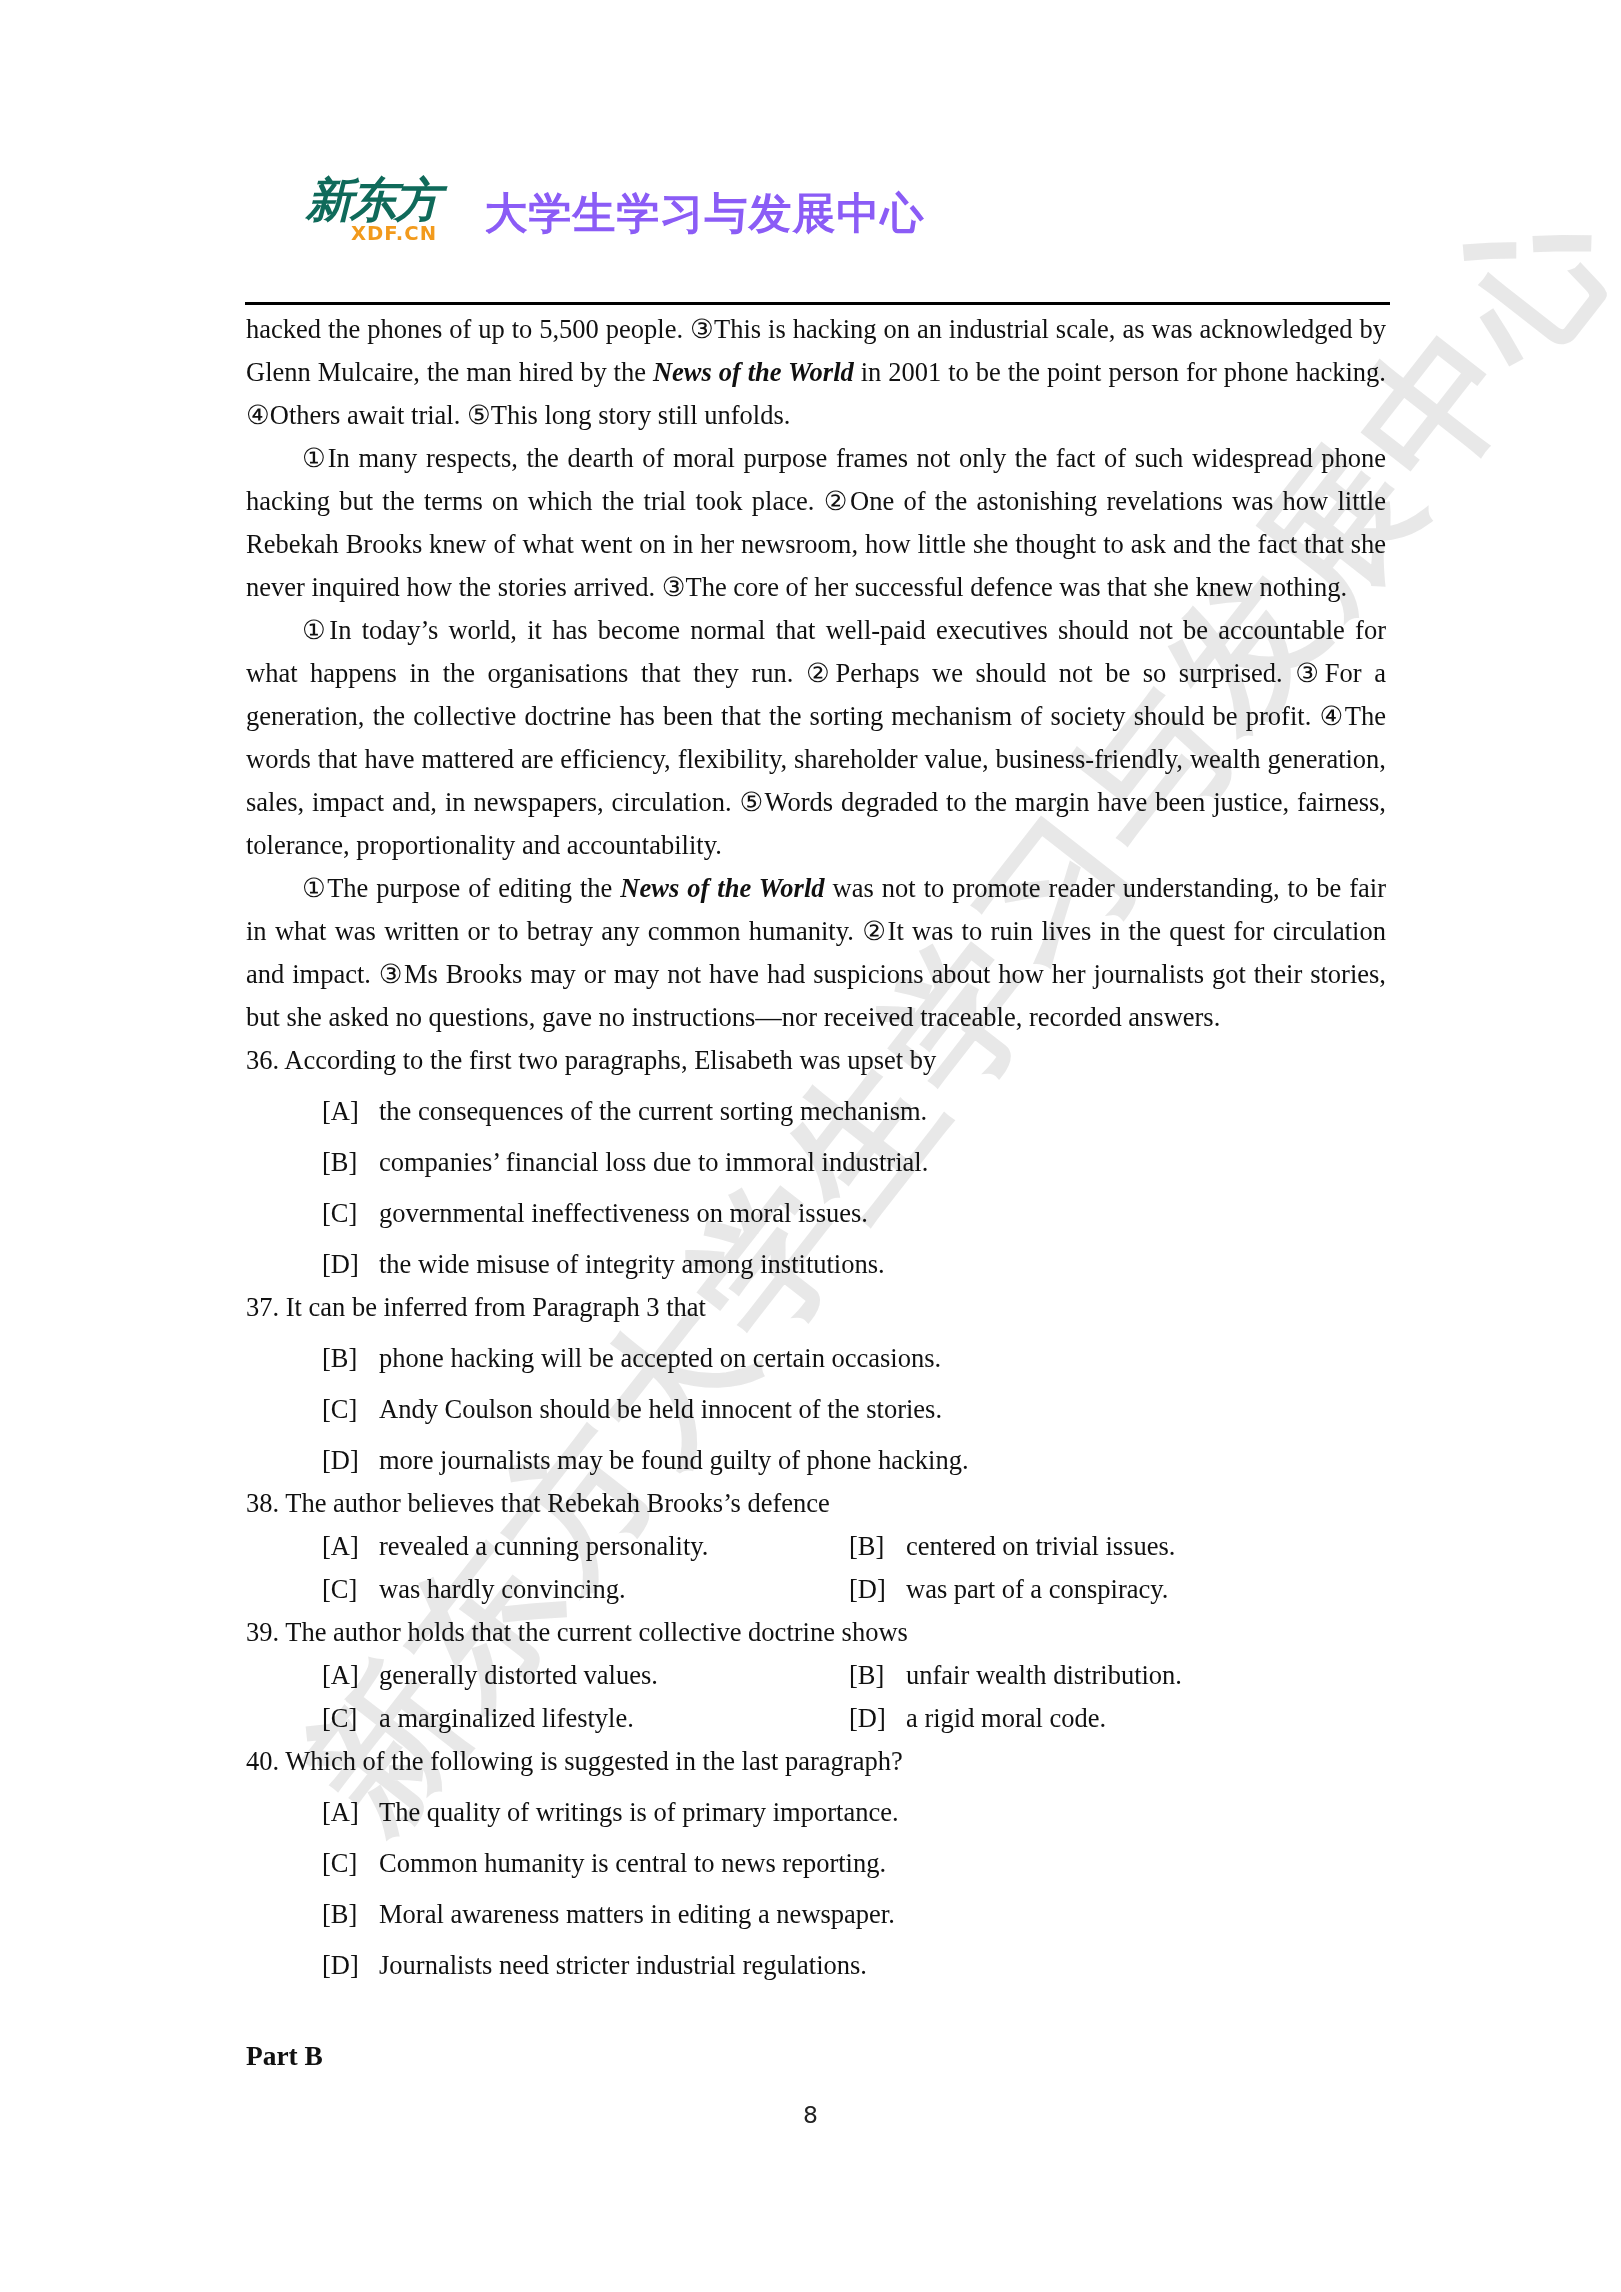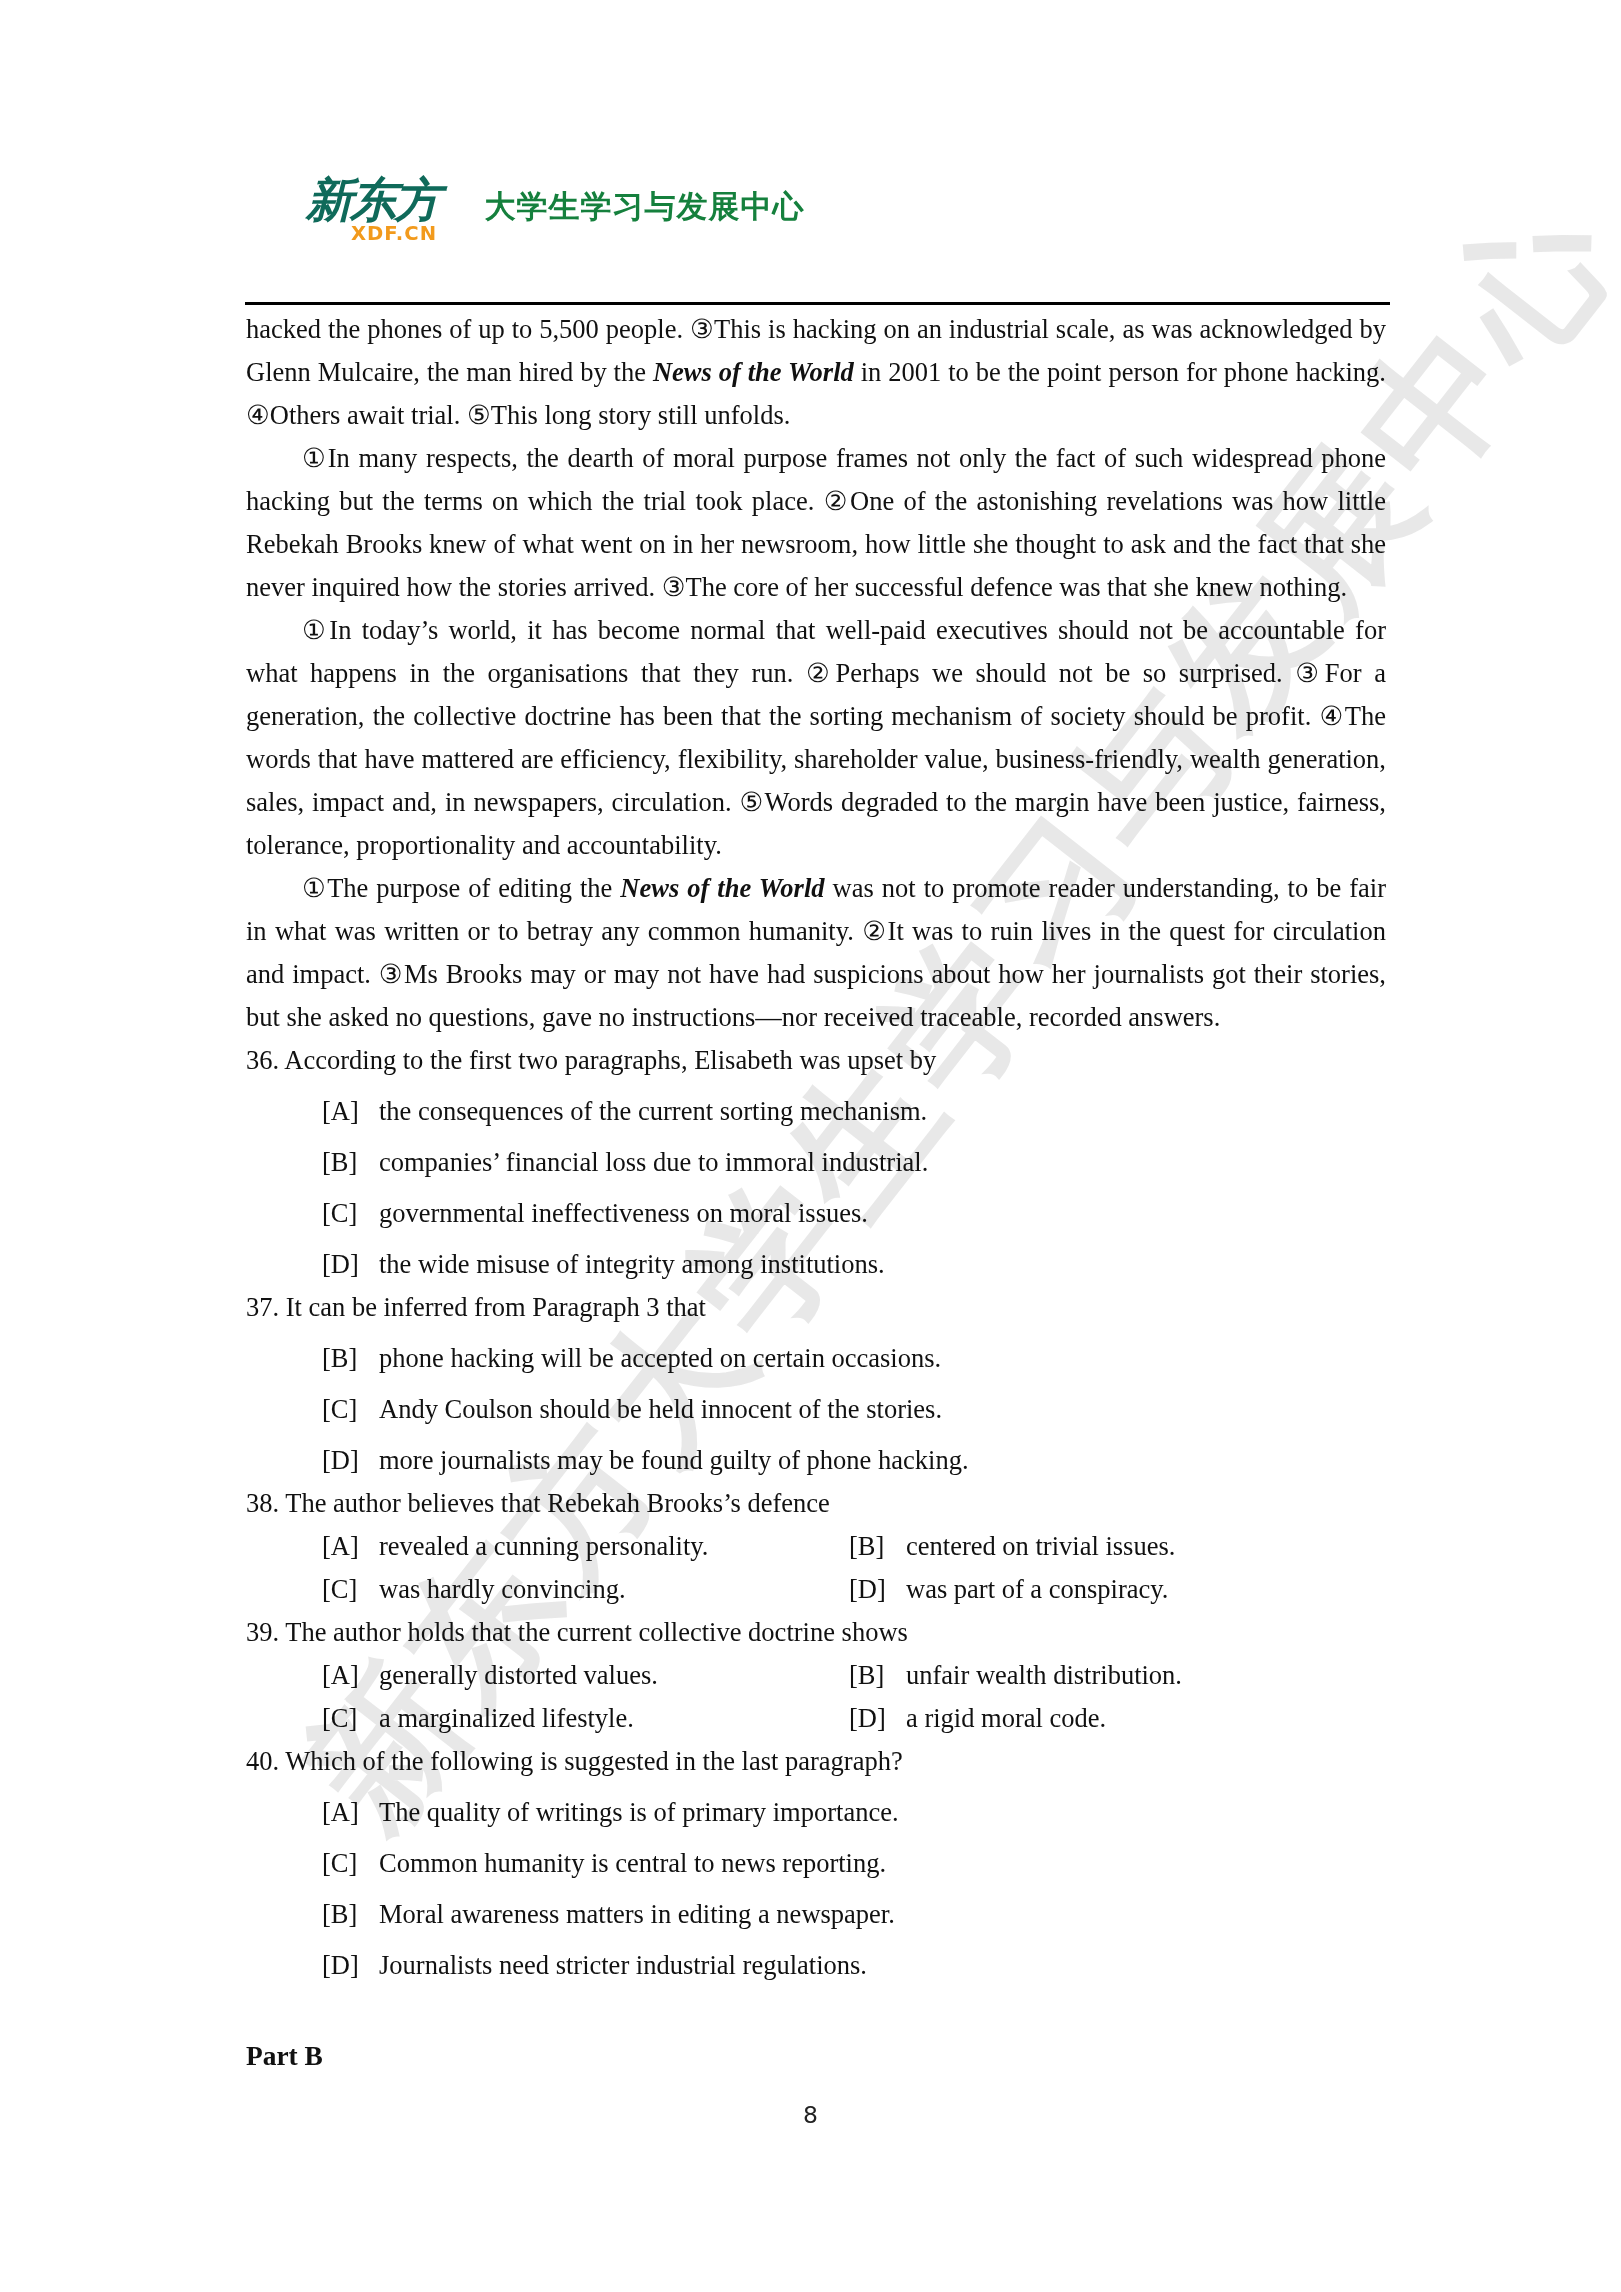--- a/index.html
+++ b/index.html
@@ -4,22 +4,22 @@
 <style>
   html, body { margin: 0; padding: 0; background: #ffffff; }
   body { width: 1621px; height: 2293px; position: relative; overflow: hidden;
          font-family: "Liberation Serif", "DejaVu Serif", serif; color: #111; }
   .header { position: absolute; left: 306px; top: 174px; height: 78px; display: flex; align-items: flex-start; }
   .logo { position: relative; width: 157px; height: 76px; }
   .logo-cn { position: absolute; left: 0; top: 0; font-family: "DejaVu Sans", sans-serif; font-weight: bold; font-style: italic;
              font-size: 47px; color: #0f6a5a; letter-spacing: -2.9px; line-height: 51px; }
   .logo-en { position: absolute; left: 45px; top: 49px; font-family: "DejaVu Sans", sans-serif; font-weight: bold;
              font-size: 19.6px; color: #f29a1c; letter-spacing: 1px; line-height: 21.6px; }
-  .header-title { margin-left: 21.6px; margin-top: 9px; font-family: "DejaVu Sans", sans-serif; font-weight: bold;
-                  font-size: 31px; color: #15803d; letter-spacing: 1px; line-height: 47px; }
+  .header-title { margin-left: 21.6px; margin-top: 16px; font-family: "DejaVu Sans", sans-serif; font-weight: bold;
+                  font-size: 43px; color: #8b5cf6; letter-spacing: 1px; line-height: 47px; }
   .header-rule { position: absolute; left: 245px; top: 302px; width: 1145px; height: 2.9px; background: #000; }
 
   .content { position: absolute; left: 246px; top: 308px; width: 1140px; font-size: 26.5px; line-height: 43px; }
   .para { margin: 0; text-align: justify; }
   .para.indent { text-indent: 56px; }
   .para i { font-style: italic; font-weight: bold; }
   .q { margin: 0; }
   .opt { margin: 8px 0 0 76px; white-space: nowrap; }
   .opt .lbl { display: inline-block; width: 57px; }
   .opt2 { margin: 0 0 0 76px; display: flex; white-space: nowrap; }

